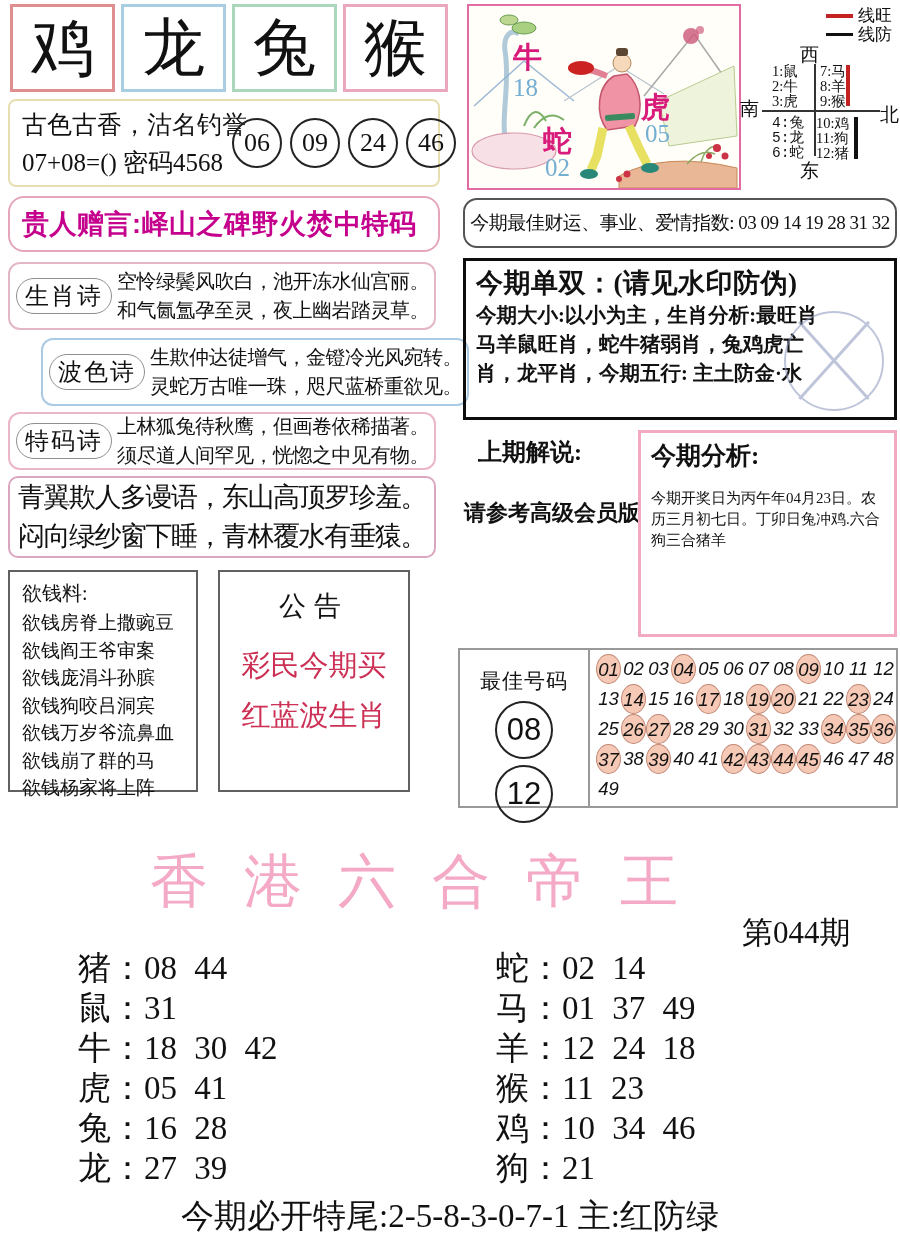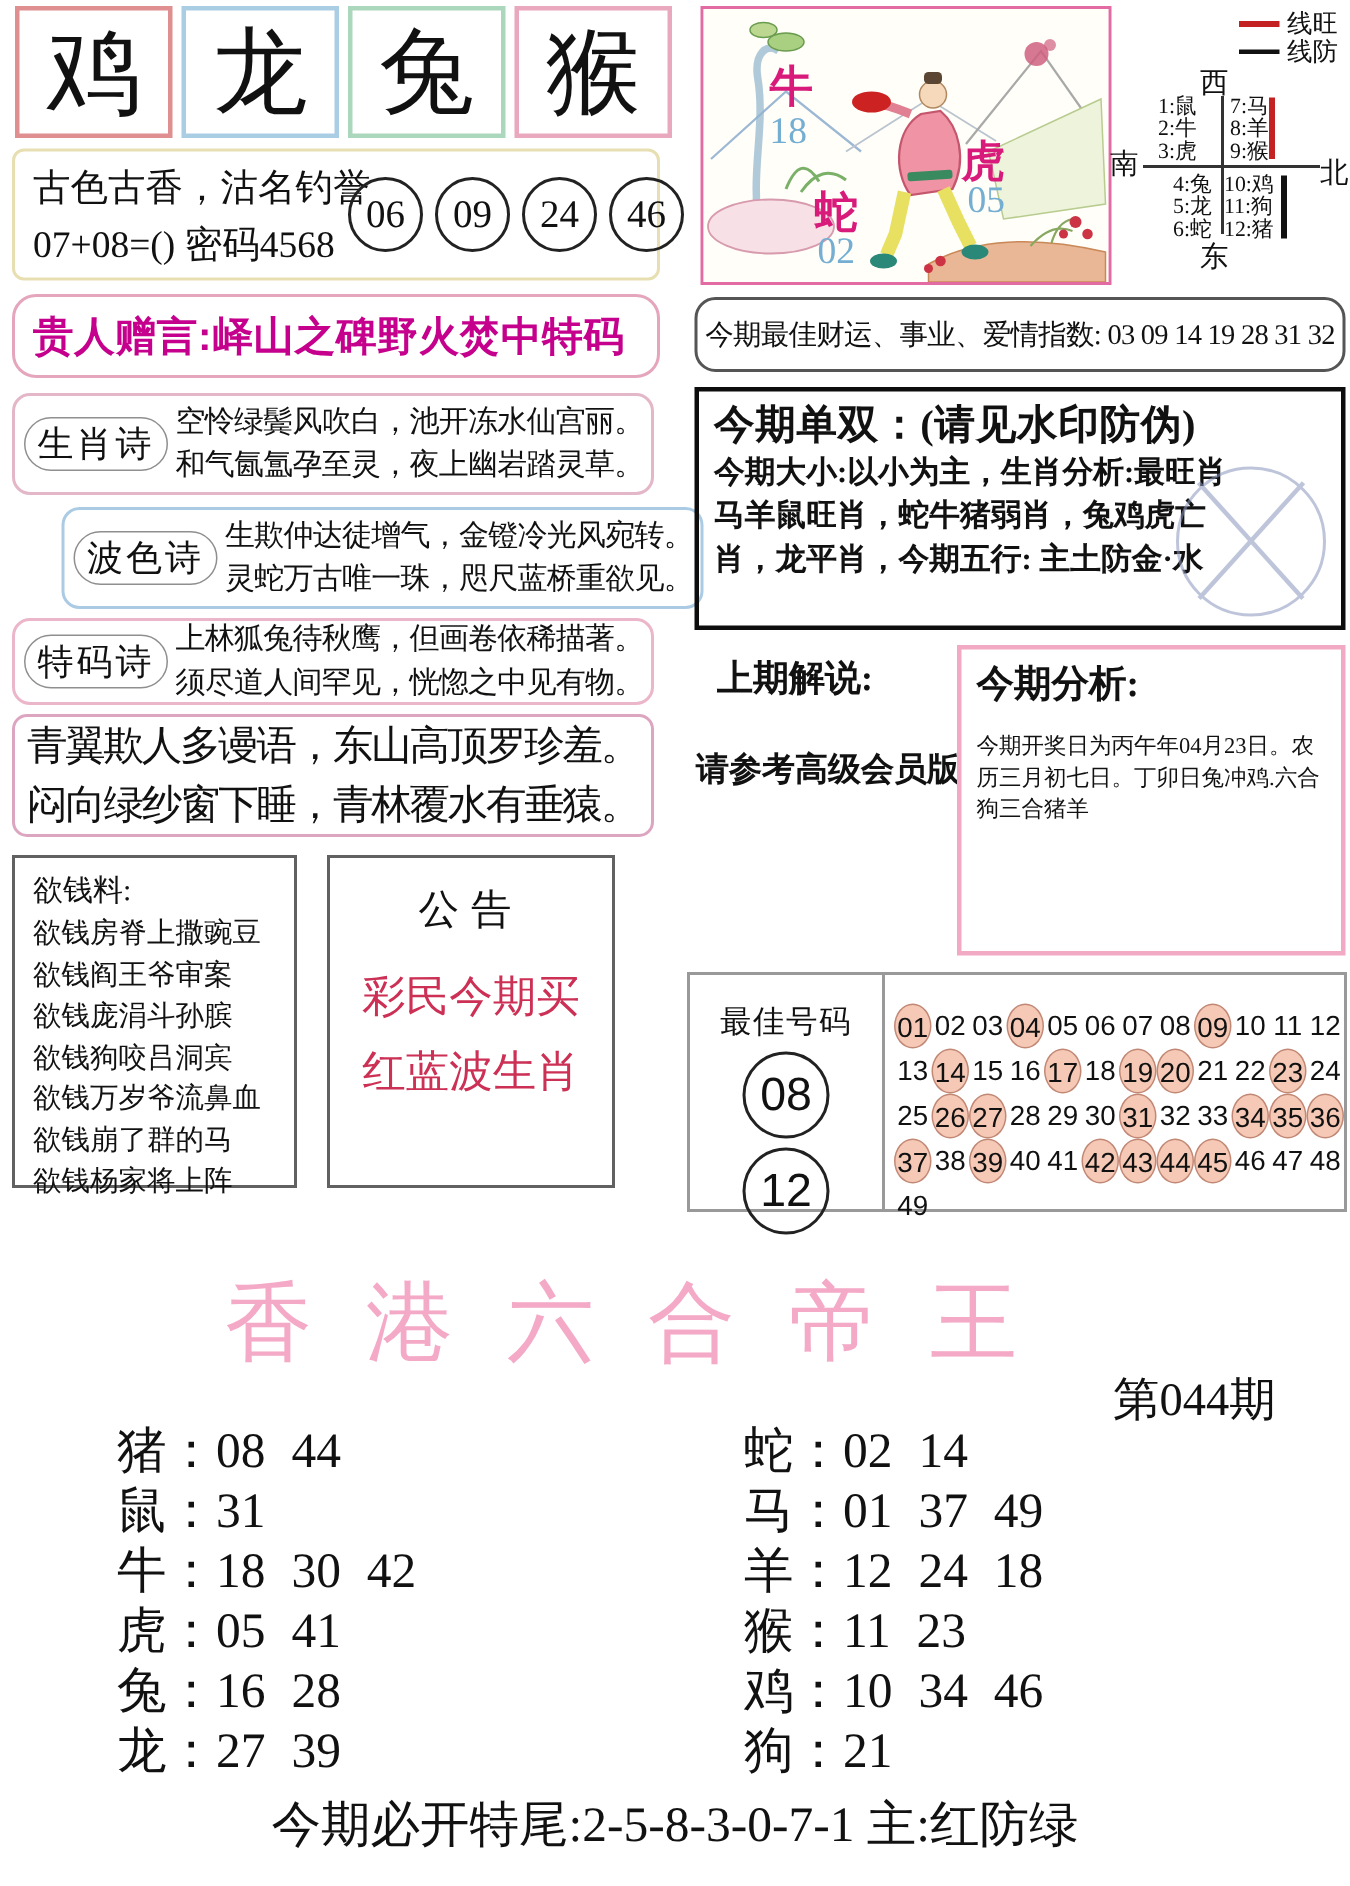--- a/index.html
+++ b/index.html
@@ -94,21 +94,21 @@
   .analysis-title{font-size:25px;font-weight:700;}
   .analysis-body{margin-top:16px;font-size:15px;line-height:21px;}
 
   
   .best-box{left:458px;top:648px;width:440px;height:160px;border:2px solid #999;box-sizing:border-box;display:flex;}
   .best-left{width:128px;border-right:2px solid #999;text-align:center;}
   .best-title{font-size:21px;letter-spacing:1px;margin-top:17px;}
   .big-circle{width:54px;height:54px;border:2.5px solid #222;border-radius:50%;margin:6px auto 0 auto;
               display:flex;align-items:center;justify-content:center;
               font-family:"Liberation Sans","DejaVu Sans",sans-serif;font-size:31px;}
-  .num-grid{flex:1;display:flex;flex-wrap:wrap;align-content:flex-start;padding:19px 0 0 6px;}
+  .num-grid{flex:1;display:flex;flex-wrap:wrap;align-content:flex-start;padding:4px 0 0 6px;font-style:italic;}
   .gnum{width:25px;height:30px;line-height:29px;text-align:center;
         font-family:"Liberation Sans","DejaVu Sans",sans-serif;font-size:18.5px;box-sizing:border-box;}
   .gnum.circled{background:#f5c9b5;border:1px solid #c28876;border-radius:50%;}
 
   
   .brand{left:0;top:843px;width:900px;text-align:center;color:#f4a9c6;font-size:58px;
          letter-spacing:36px;padding-right:36px;box-sizing:border-box;white-space:nowrap;}
   .issue{left:742px;top:912px;font-size:31px;}
   .zlist{font-size:33px;}
   .zlist-left{left:78px;top:948px;}
@@ -253,21 +253,21 @@
     <div class="q-list" style="left:30px;top:18px;">
         <div class="q-line">1:鼠</div>
         <div class="q-line">2:牛</div>
         <div class="q-line">3:虎</div>
       </div>
     <div class="q-list" style="left:78px;top:18px;">
         <div class="q-line">7:马</div>
         <div class="q-line">8:羊</div>
         <div class="q-line">9:猴</div>
       </div>
-    <div class="q-list" style="left:40px;top:70px;">
+    <div class="q-list" style="left:30px;top:70px;font-family:Liberation Mono, monospace;">
         <div class="q-line">4:兔</div>
         <div class="q-line">5:龙</div>
         <div class="q-line">6:蛇</div>
       </div>
     <div class="q-list" style="left:74px;top:70px;">
         <div class="q-line">10:鸡</div>
         <div class="q-line">11:狗</div>
         <div class="q-line">12:猪</div>
       </div>
     <div class="c-redbar"></div>

